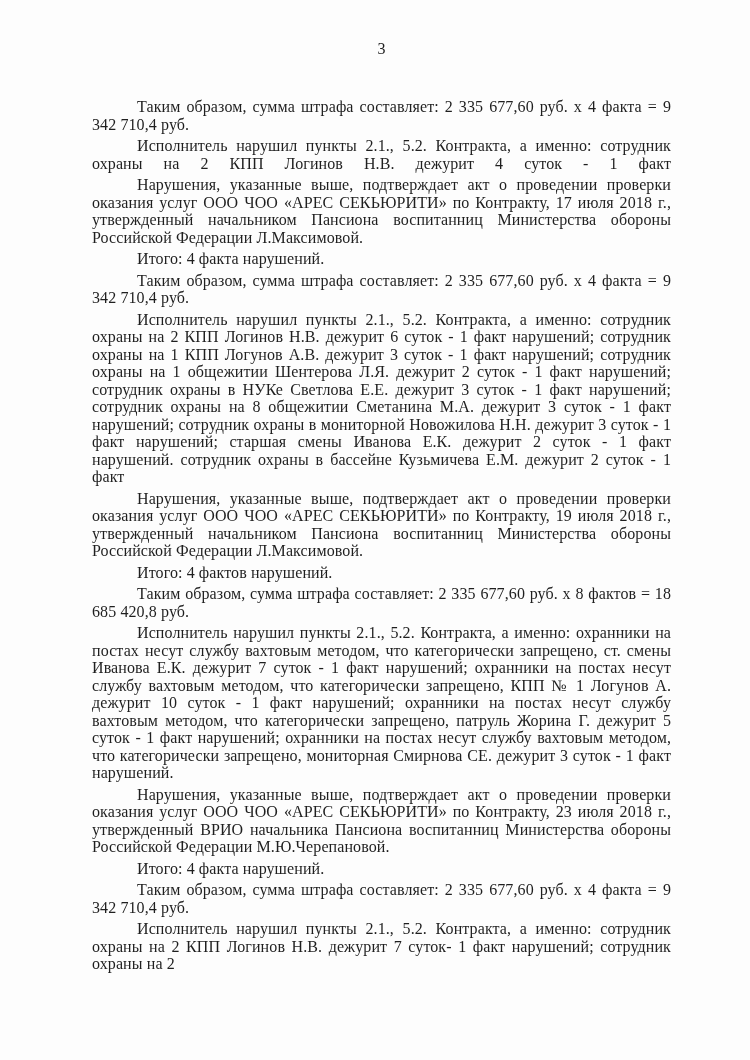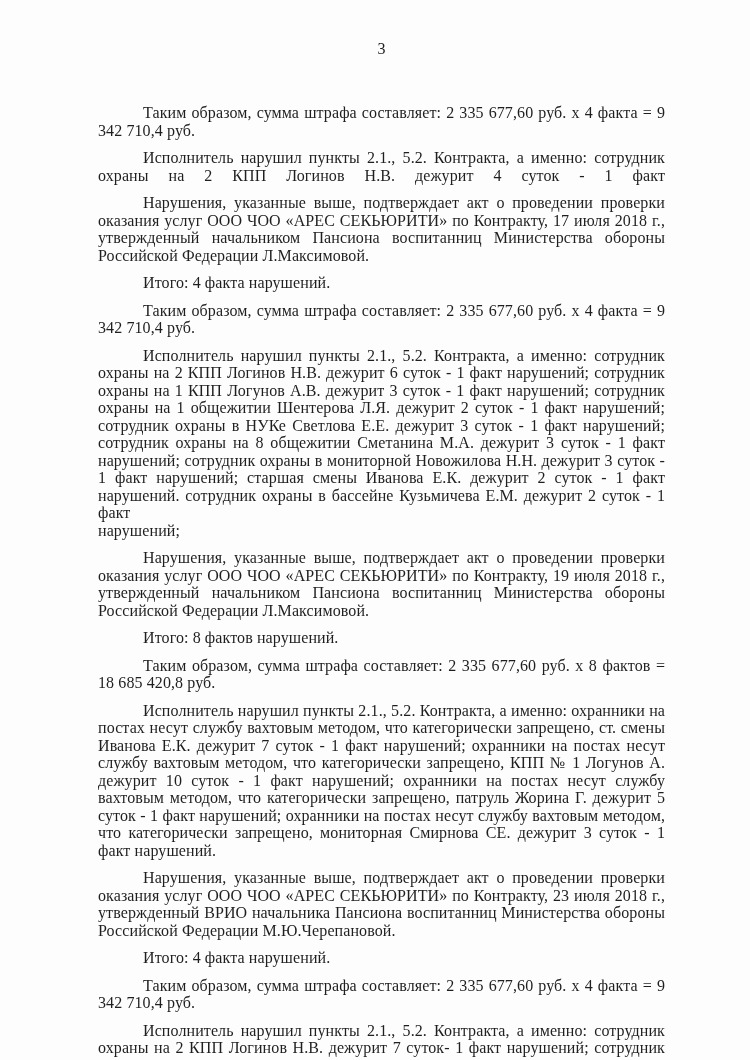--- a/index.html
+++ b/index.html
@@ -25,21 +25,21 @@
     font-size: 16px;
     line-height: 17.5px;
   }
   .content {
     position: absolute;
     top: 94px;
     left: 88px;
     width: 587px;
   }
   p.para {
-    margin: 10px;
+    margin: 4px;
     padding: 0;
   }
   .seg {
     display: block;
     font-size: 16px;
     line-height: 17.5px;
     text-align: justify;
     letter-spacing: 0.1px;
   }
   .seg.first {
@@ -65,27 +65,26 @@
         <span class="seg first">Нарушения, указанные выше, подтверждает акт о проведении проверки оказания услуг ООО ЧОО «АРЕС СЕКЬЮРИТИ» по Контракту, 17 июля 2018 г., утвержденный начальником Пансиона воспитанниц Министерства обороны Российской Федерации Л.Максимовой.</span>
       </p>
       <p class="para">
         <span class="seg first">Итого: 4 факта нарушений.</span>
       </p>
       <p class="para">
         <span class="seg first">Таким образом, сумма штрафа составляет: 2 335 677,60 руб. х 4 факта = 9 342 710,4 руб.</span>
       </p>
       <p class="para">
         <span class="seg first jlast">Исполнитель нарушил пункты 2.1., 5.2. Контракта, а именно: сотрудник охраны на 2 КПП Логинов Н.В. дежурит 6 суток - 1 факт нарушений; сотрудник охраны на 1 КПП Логунов А.В. дежурит 3 суток - 1 факт нарушений; сотрудник охраны на 1 общежитии Шентерова Л.Я. дежурит 2 суток - 1 факт нарушений; сотрудник охраны в НУКе Светлова Е.Е. дежурит 3 суток - 1 факт нарушений; сотрудник охраны на 8 общежитии Сметанина М.А. дежурит 3 суток - 1 факт нарушений; сотрудник охраны в мониторной Новожилова Н.Н. дежурит 3 суток - 1 факт нарушений; старшая смены Иванова Е.К. дежурит 2 суток - 1 факт нарушений. сотрудник охраны в бассейне Кузьмичева Е.М. дежурит 2 суток - 1 факт</span>
-        <span class="seg">нарушений;</span>
       </p>
       <p class="para">
         <span class="seg first">Нарушения, указанные выше, подтверждает акт о проведении проверки оказания услуг ООО ЧОО «АРЕС СЕКЬЮРИТИ» по Контракту, 19 июля 2018 г., утвержденный начальником Пансиона воспитанниц Министерства обороны Российской Федерации Л.Максимовой.</span>
       </p>
       <p class="para">
-        <span class="seg first">Итого: 8 фактов нарушений.</span>
+        <span class="seg first">Итого: 4 фактов нарушений.</span>
       </p>
       <p class="para">
         <span class="seg first">Таким образом, сумма штрафа составляет: 2 335 677,60 руб. х 8 фактов = 18 685 420,8 руб.</span>
       </p>
       <p class="para">
         <span class="seg first">Исполнитель нарушил пункты 2.1., 5.2. Контракта, а именно: охранники на постах несут службу вахтовым методом, что категорически запрещено, ст. смены Иванова Е.К. дежурит 7 суток - 1 факт нарушений; охранники на постах несут службу вахтовым методом, что категорически запрещено, КПП № 1 Логунов А. дежурит 10 суток - 1 факт нарушений; охранники на постах несут службу вахтовым методом, что категорически запрещено, патруль Жорина Г. дежурит 5 суток - 1 факт нарушений; охранники на постах несут службу вахтовым методом, что категорически запрещено, мониторная Смирнова СЕ. дежурит 3 суток - 1 факт нарушений.</span>
       </p>
       <p class="para">
         <span class="seg first">Нарушения, указанные выше, подтверждает акт о проведении проверки оказания услуг ООО ЧОО «АРЕС СЕКЬЮРИТИ» по Контракту, 23 июля 2018 г., утвержденный ВРИО начальника Пансиона воспитанниц Министерства обороны Российской Федерации М.Ю.Черепановой.</span>
       </p>

